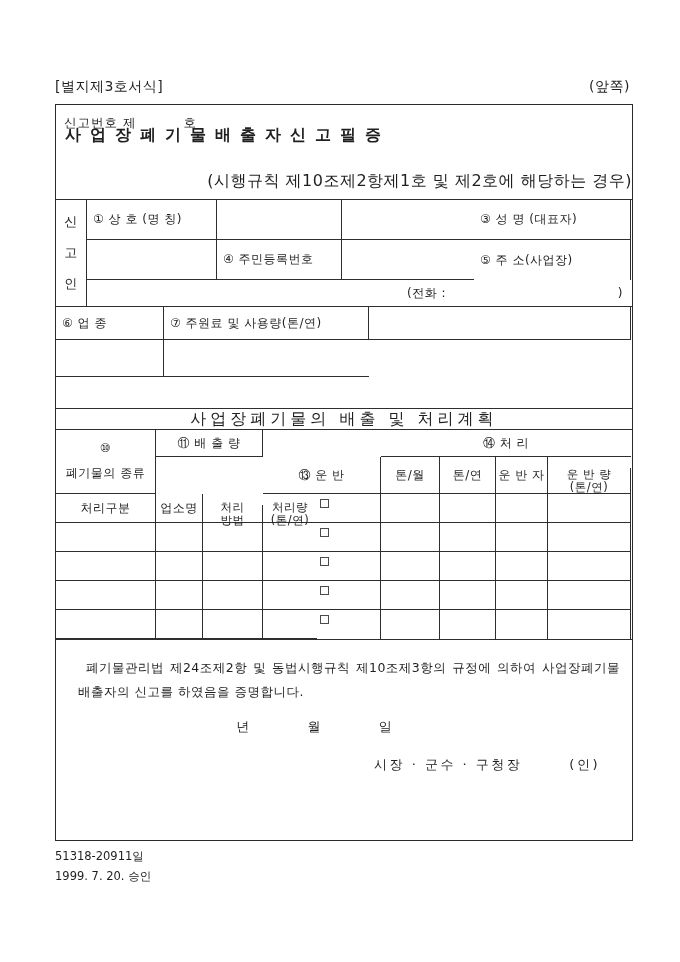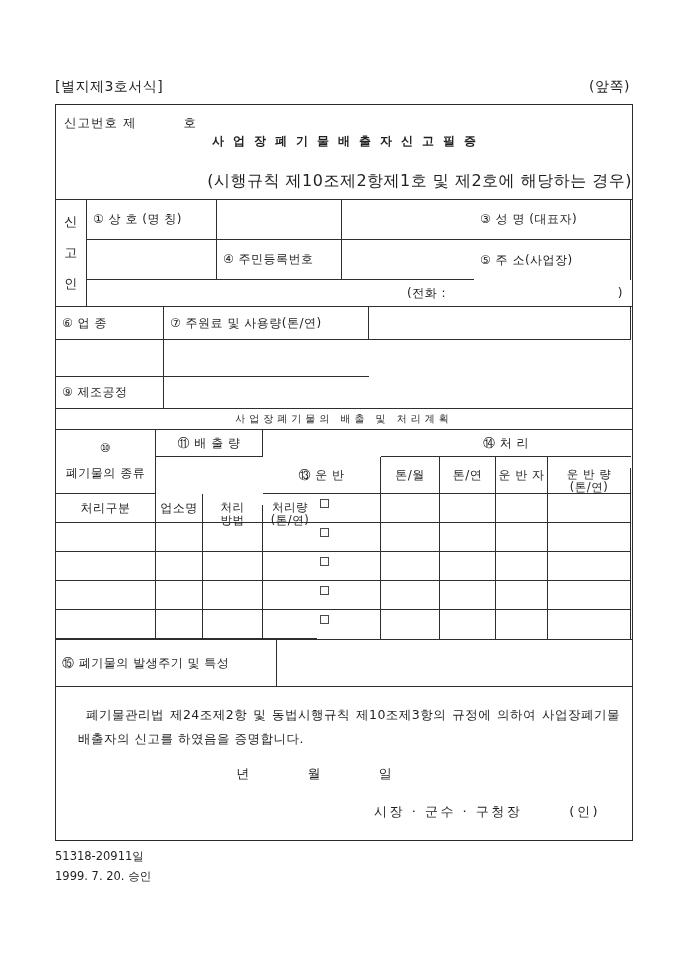--- a/index.html
+++ b/index.html
@@ -21,22 +21,22 @@
     position: absolute; top: 104px; left: 55px;
     width: 578px; height: 737px;
     border: 1.5px solid #2b2b2b;
     background: #fff;
   }
   
   .sec-a { position: relative; height: 94px; }
   .report-no { position: absolute; top: 10px; left: 8px; font-size: 12.5px; letter-spacing: 1px; }
   .report-no .ho { margin-left: 42px; }
   .form-title {
-    position: absolute; top: 28px; left: 0; right: 0;
-    text-align: center; font-size: 12px; font-weight: bold;
+    position: absolute; top: 20px; left: 0; right: 0;
+    text-align: left; font-size: 16px; font-weight: bold;
     letter-spacing: 9px; text-indent: 9px;
   }
   .form-subtitle {
     position: absolute; top: 66px; left: 0; right: 0;
     text-align: right; font-size: 16px; letter-spacing: 0.5px;
   }
   
   .c { border-right: 1px solid #2e2e2e; border-bottom: 1px solid #2e2e2e;
        display: flex; align-items: center; font-size: 12px; letter-spacing: 0.5px; }
   .nr { border-right: none; }
@@ -56,21 +56,21 @@
   
   .grid-c { display: grid; border-top: 1px solid #2e2e2e;
             grid-template-columns: 108px 205px 262px;
             grid-template-rows: 33px 37px; }
   .grid-c2 { display: grid;
              grid-template-columns: 108px 467px;
              grid-template-rows: 31px; }
   
   .band-d { border-top: 1px solid #2e2e2e; height: 21px;
             display: flex; align-items: center; justify-content: center;
-            font-size: 10px; letter-spacing: 4px; }
+            font-size: 16px; letter-spacing: 4px; }
   
   .grid-e { display: grid; border-top: 1px solid #2e2e2e;
             grid-template-columns: 100px 47px 60px 54px 64px 59px 56px 52px 83px;
             grid-template-rows: 27px 37px 29px 29px 29px 29px 29px; }
   .waste-head { grid-row: 1 / 3; grid-column: 1;
                 flex-direction: column; justify-content: space-evenly; }
   .g2 { grid-column: 2 / 4; } .g3 { grid-column: 4 / 6; } .g4 { grid-column: 6 / 10; }
   .two-line { white-space: pre-line; line-height: 13px; font-size: 11.5px; margin-top: 11px; }
   .chk-cell { align-items: flex-start; padding: 5px 0 0 3px; }
   .chk { width: 9px; height: 9px; border: 1.5px solid #4a4a4a; background: #fdfdfd; }
@@ -136,21 +136,20 @@
     </div>
 
     <div class="grid-c">
       <div class="c lbl">⑥ 업 종</div>
       <div class="c lbl">⑦ 주원료 및 사용량(톤/연)</div>
       <div class="c"></div>
       <div class="c"></div>
       <div class="c nr"></div>
     </div>
     <div class="grid-c2">
-      <div class="c lbl nb">⑨ 제조공정</div>
       <div class="c nr nb"></div>
     </div>
 
     <div class="band-d">사업장폐기물의 배출 및 처리계획</div>
 
     <div class="grid-e">
       <div class="c ctr waste-head">
         <span>⑩</span>
         <span>폐기물의 종류</span>
       </div>
@@ -224,24 +223,20 @@
       <div class="c nb"></div>
       <div class="c nb"></div>
       <div class="c nb"></div>
       <div class="c nb"></div>
       <div class="c nb"></div>
       <div class="c nb"></div>
       <div class="c nb"></div>
       <div class="c nr nb"></div>
     </div>
 
-    <div class="grid-f">
-      <div class="c lbl nb">⑮ 폐기물의 발생주기 및 특성</div>
-      <div class="c nr nb"></div>
-    </div>
 
     <div class="sec-g">
       <div class="g-body">폐기물관리법 제24조제2항 및 동법시행규칙 제10조제3항의 규정에 의하여 사업장폐기물배출자의 신고를 하였음을 증명합니다.</div>
       <div class="g-date">
         <span>년</span>
         <span>월</span>
         <span>일</span>
       </div>
       <div class="g-sign">
         <span>시장 · 군수 · 구청장</span>

